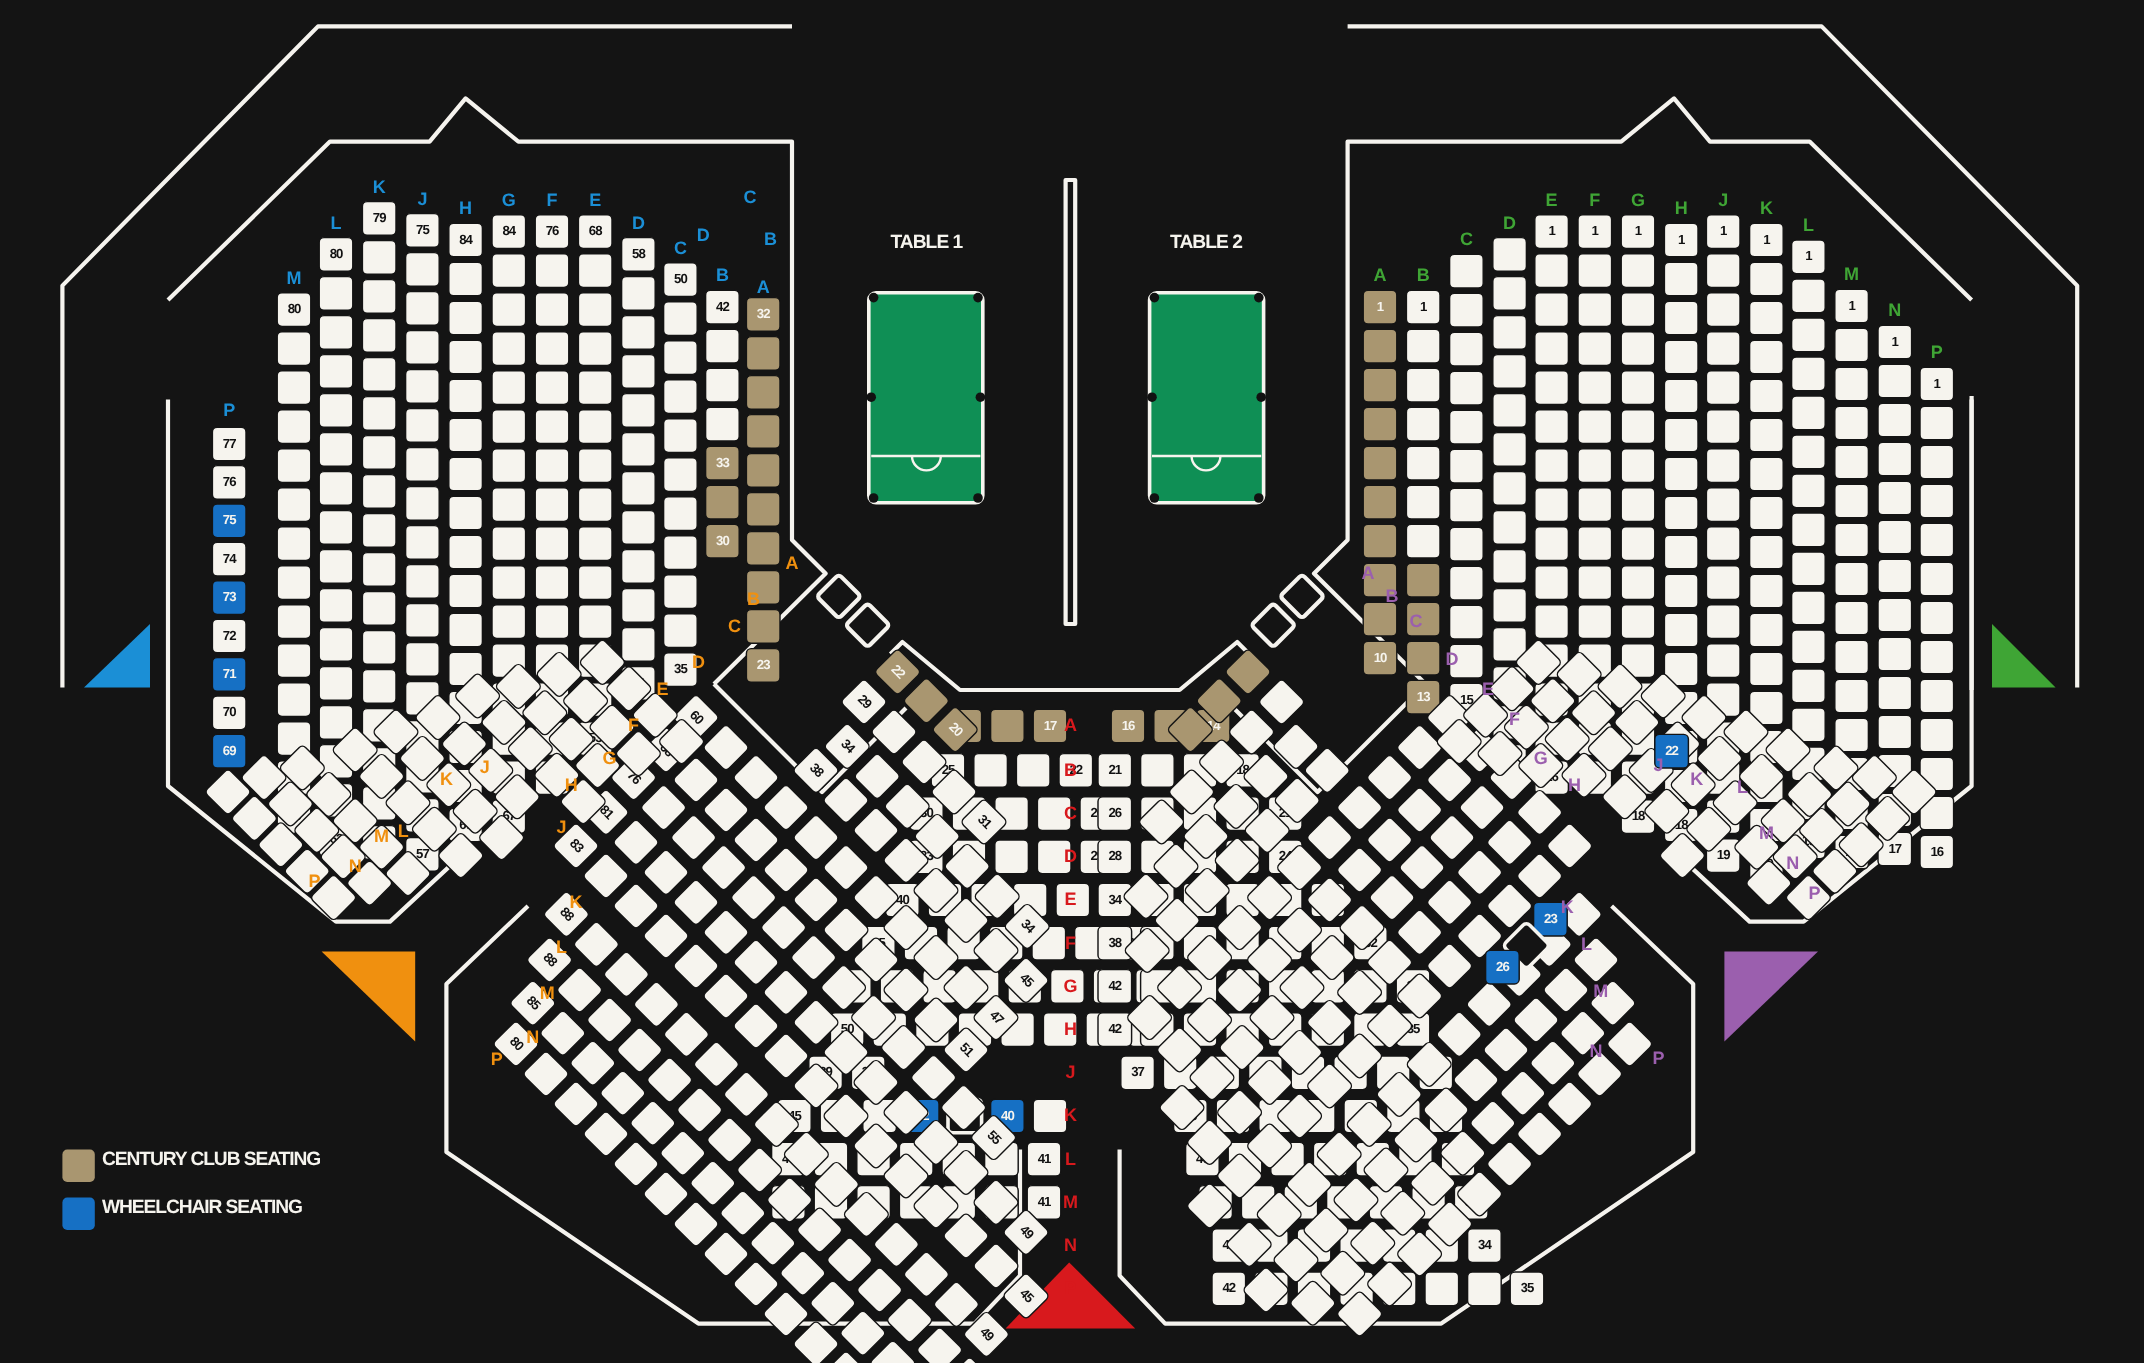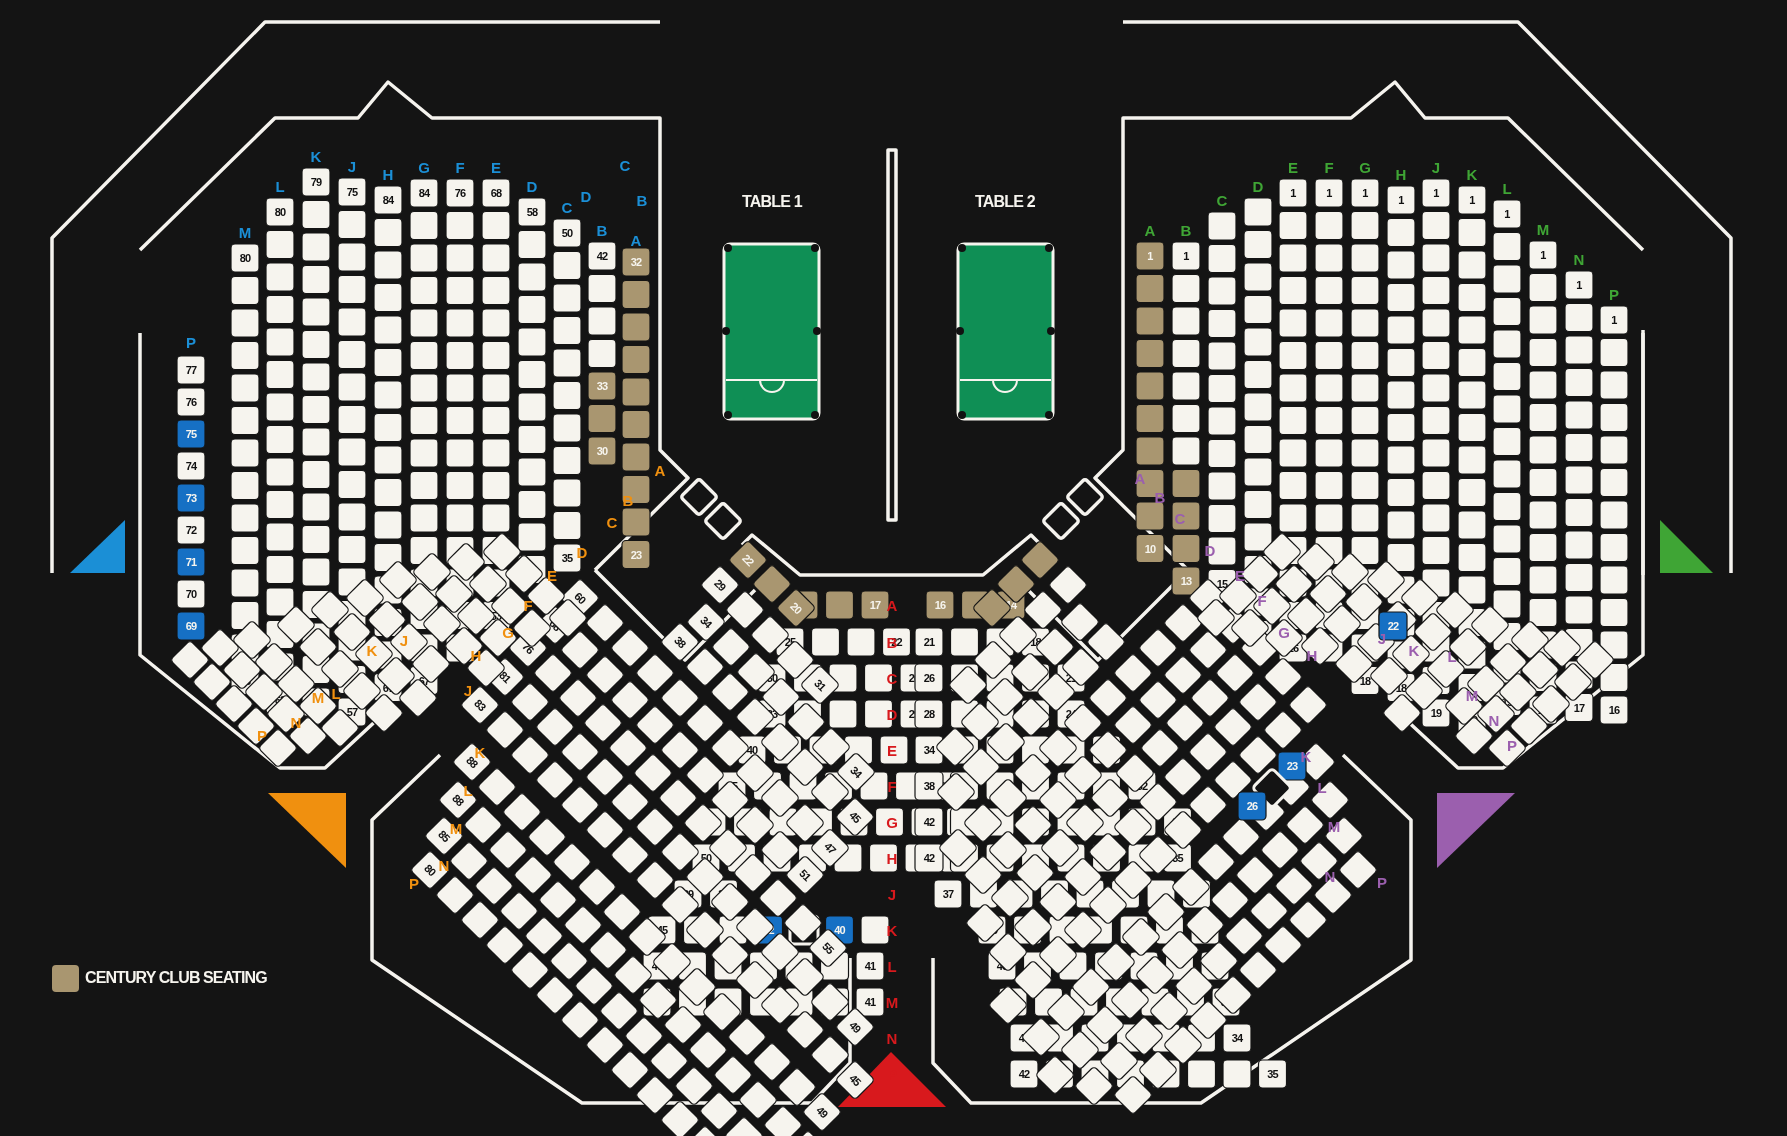--- a/index.html
+++ b/index.html
@@ -8,21 +8,21 @@
   .outline{fill:none;stroke:#f5f3ee;stroke-width:3.5;stroke-linejoin:round;}
   .seat{fill:#f6f4ee;stroke:#141414;stroke-width:1.2;}
   .seat.club{fill:#a99670;}
   .seat.wc{fill:#1670c4;}
   .seat.empty{fill:#141414;stroke:#f6f4ee;stroke-width:3;}
   .num{font-family:"Liberation Sans",sans-serif;font-weight:700;font-size:11px;fill:#111;text-anchor:middle;dominant-baseline:central;letter-spacing:-0.8px;}
   .num.light{fill:#f6f4ee;}
   .row{font-family:"Liberation Sans",sans-serif;font-weight:700;font-size:15px;text-anchor:middle;dominant-baseline:central;}
   .tlabel{font-family:"Liberation Sans",sans-serif;font-weight:700;font-size:16px;fill:#f6f4ee;text-anchor:middle;letter-spacing:-0.8px;}
   .legend{position:absolute;left:52px;top:958px;}
-  .legend-item{display:flex;align-items:center;height:40px;}
+  .legend-item{display:flex;height:40px;}
   .legend-swatch{width:27px;height:27px;border-radius:4px;margin-right:6px;}
   .legend-label{color:#f6f4ee;font-weight:700;font-size:16px;letter-spacing:-0.9px;font-family:"Liberation Sans",sans-serif;}
 </style>
 </head>
 <body>
 
 <svg id="map" viewBox="0 0 1787 1136" xmlns="http://www.w3.org/2000/svg">
 
   <g>
     <polyline class="outline" points="660,22 265,22 52,238 52,573"></polyline>
@@ -2998,13 +2998,17 @@
       <text class="row" x="1330" y="876" fill="#9b5fae">N</text>
       <text class="row" x="1382" y="882" fill="#9b5fae">P</text>
     </g>
 </svg>
 
 <div class="legend">
   <div class="legend-item">
     <div class="legend-swatch" style="background:#a99670"></div>
     <span class="legend-label">CENTURY CLUB SEATING</span>
   </div>
+  <div class="legend-item">
+    <div class="legend-swatch" style="background:#1670c4"></div>
+    <span class="legend-label">WHEELCHAIR SEATING</span>
+  </div>
 </div>
 
 </body></html>

